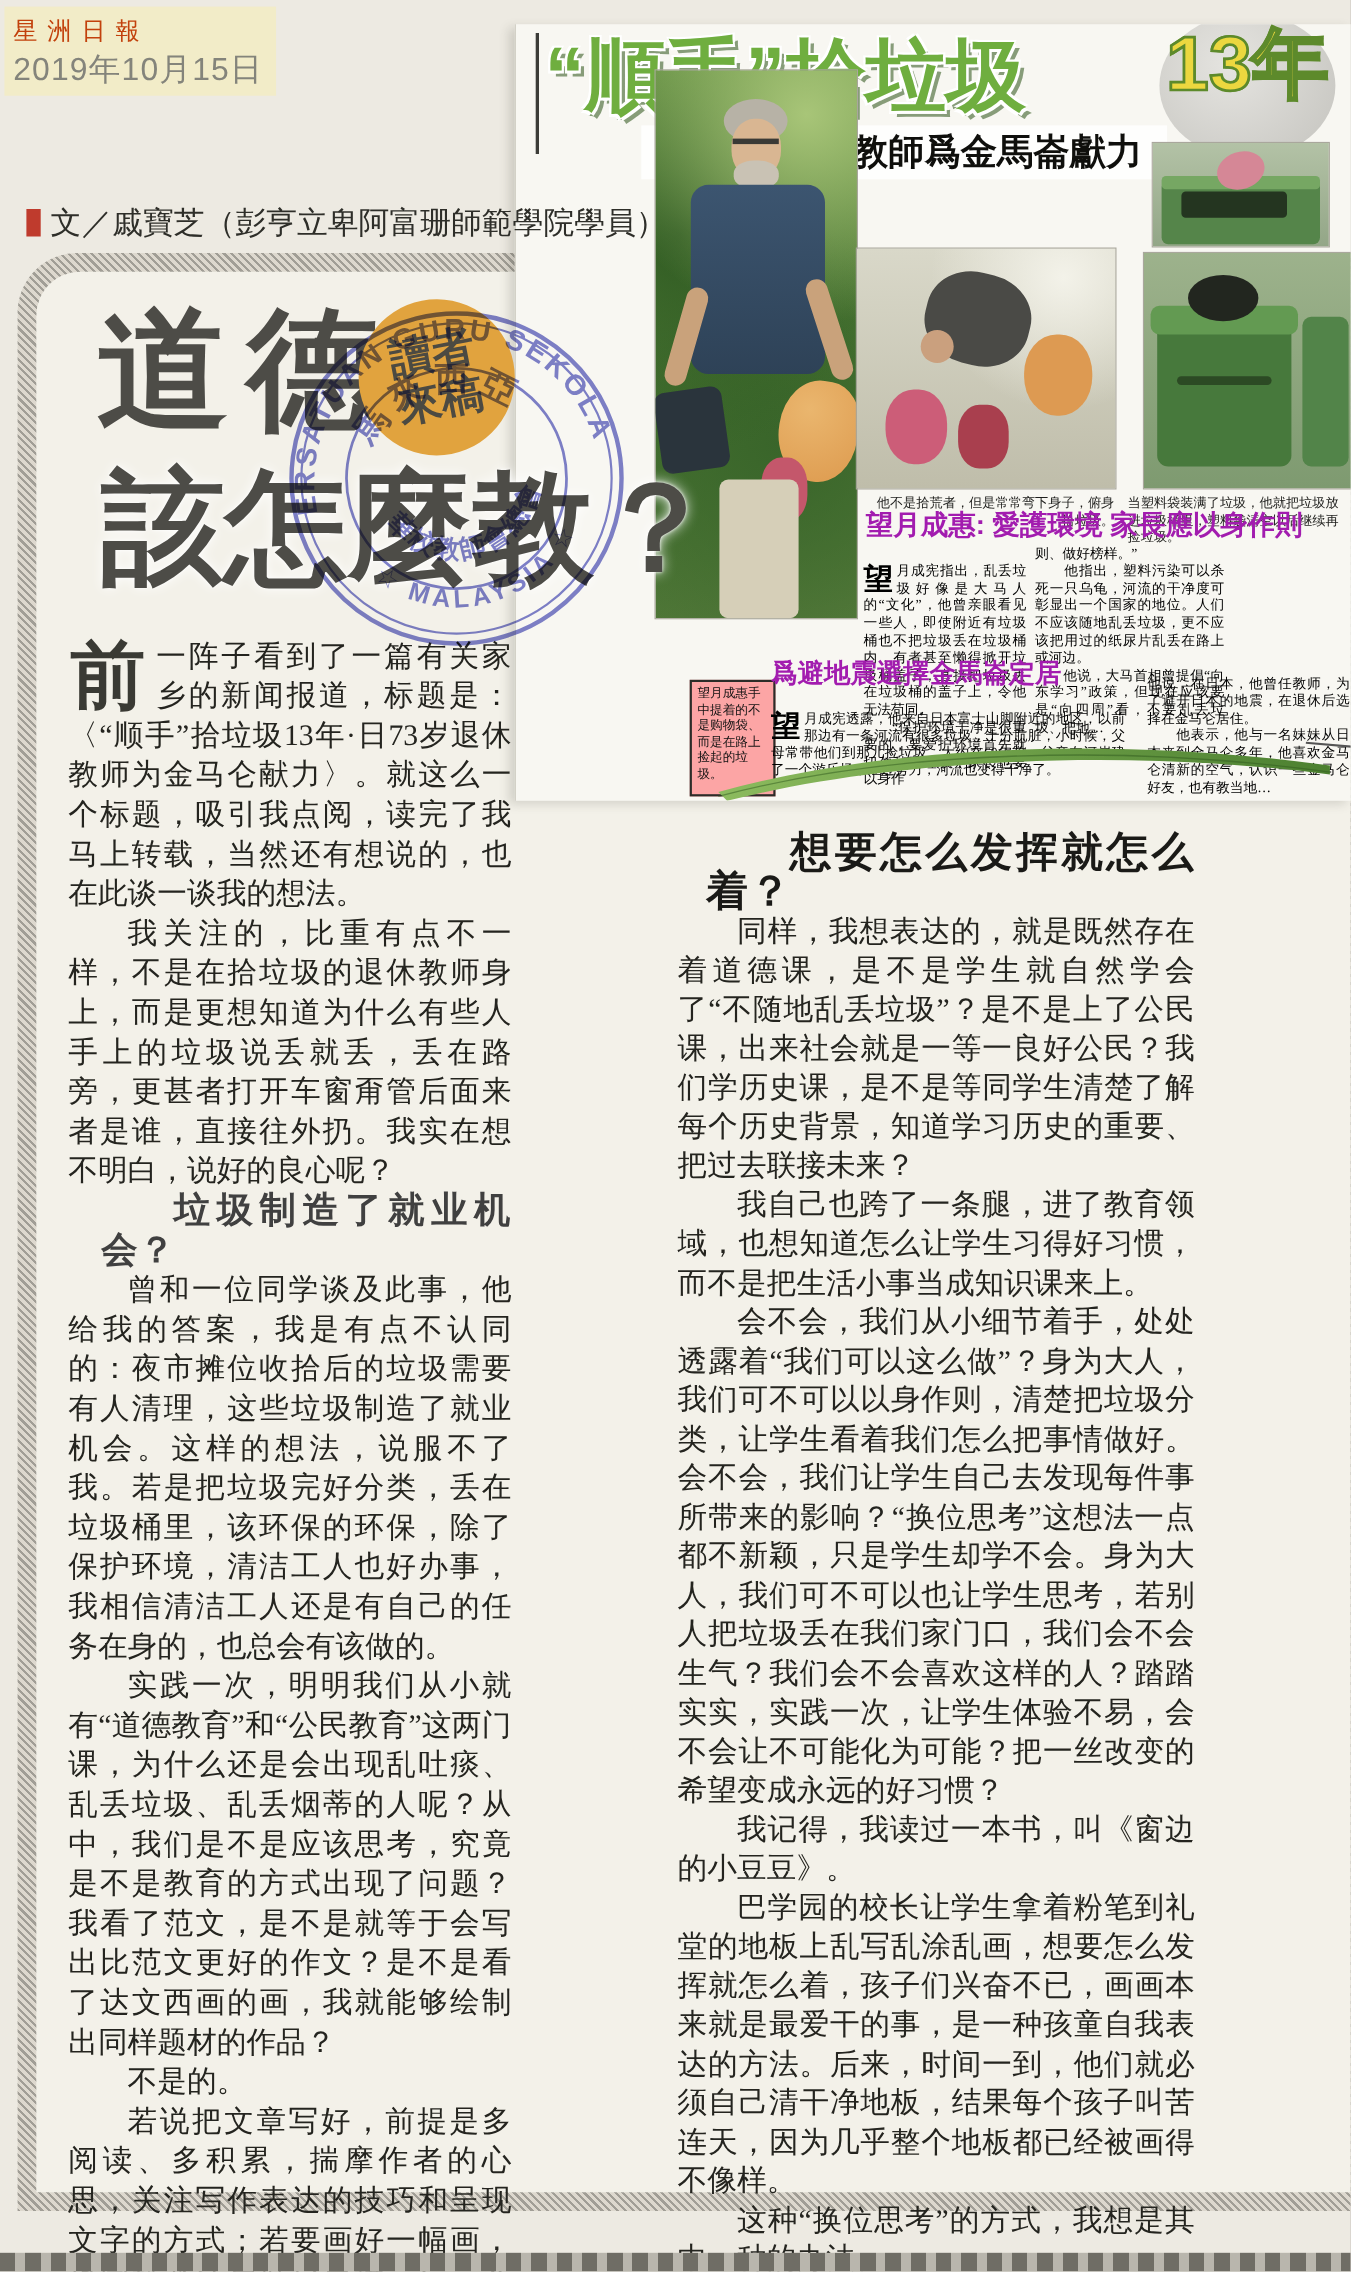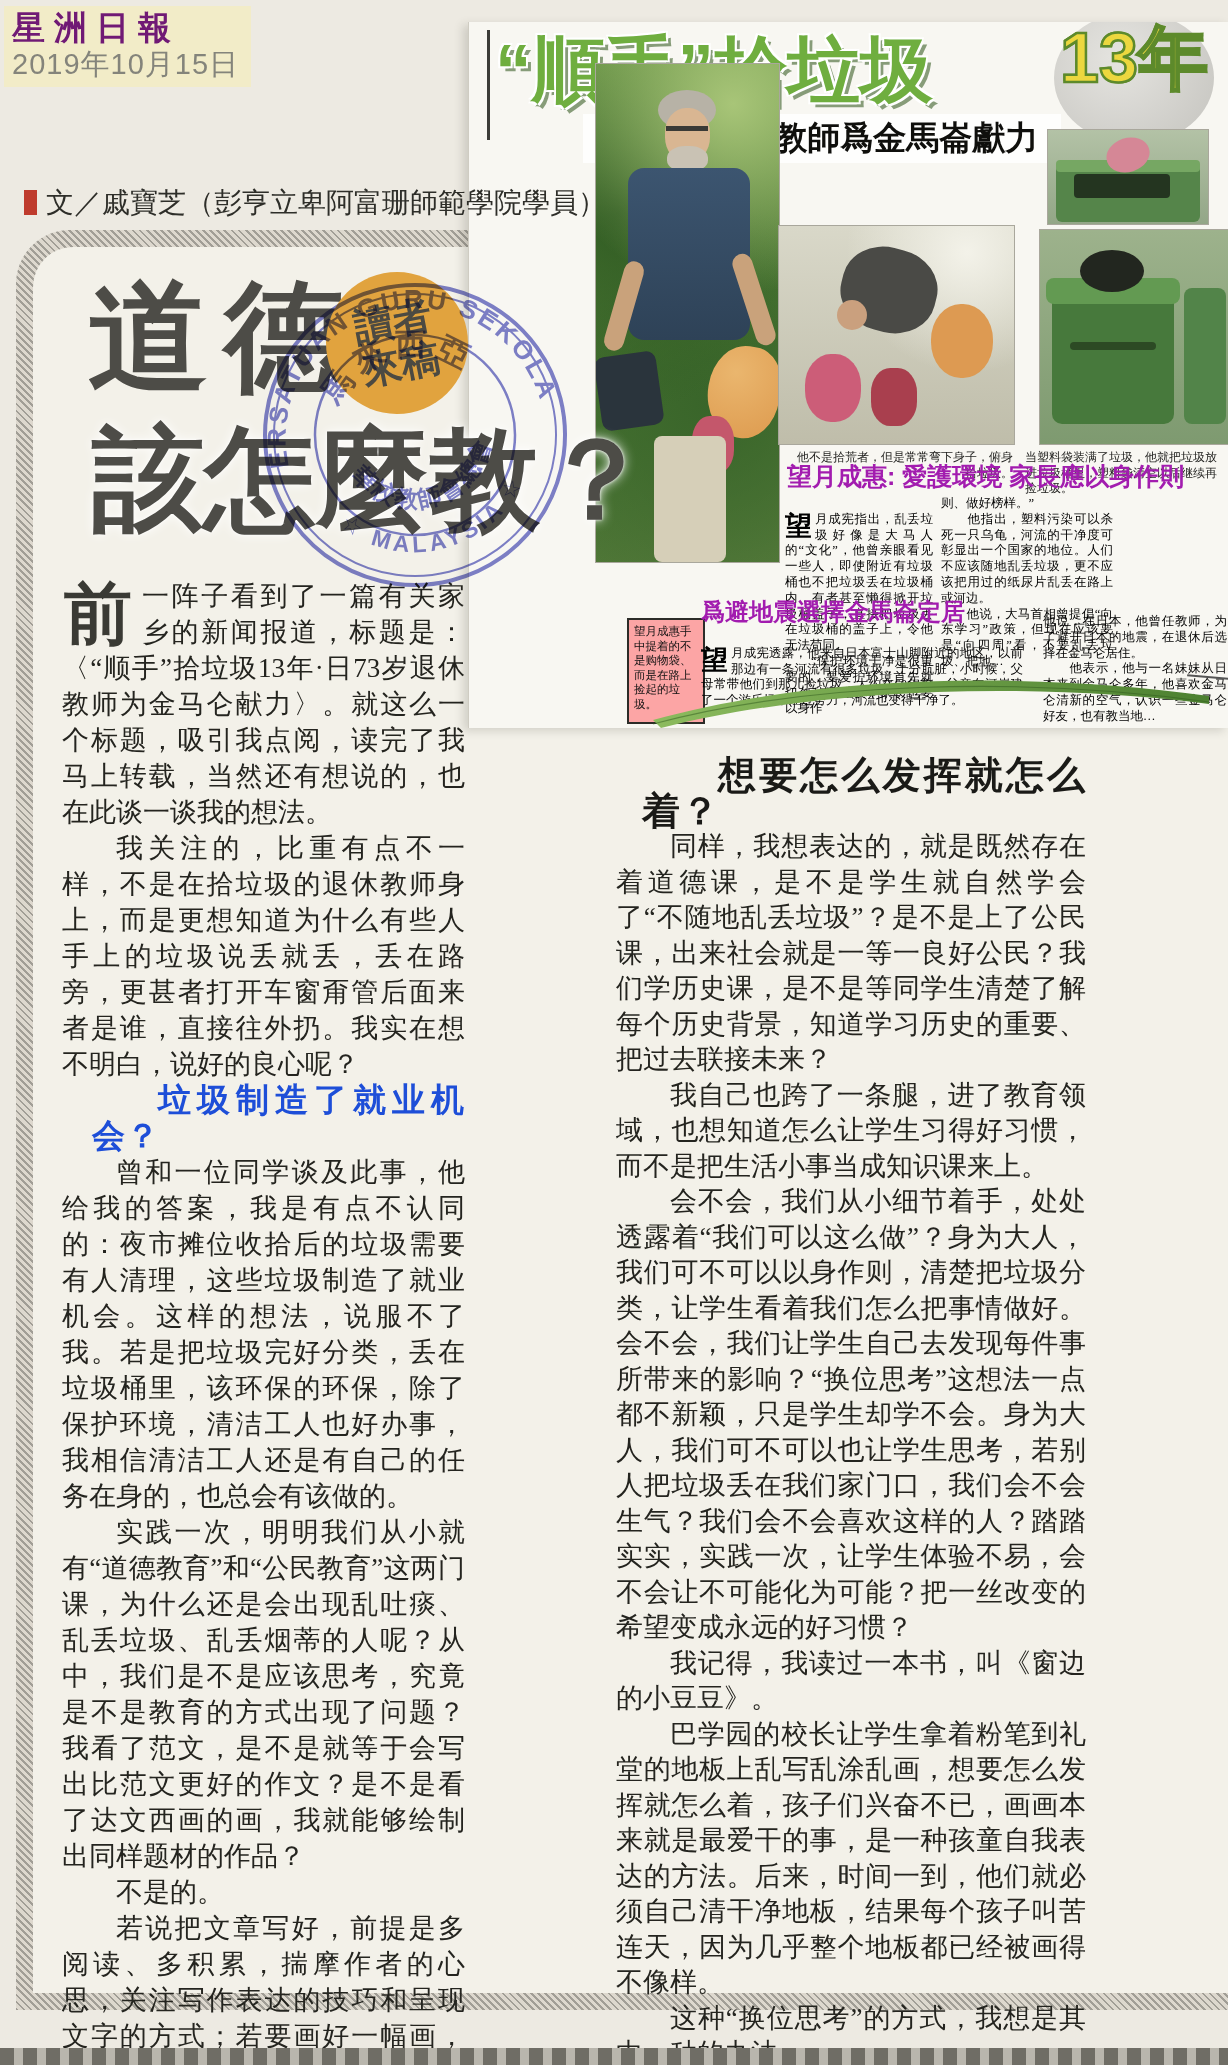--- a/index.html
+++ b/index.html
@@ -3,21 +3,21 @@
 <meta charset="utf-8">
 <style>
   html,body{margin:0;padding:0;background:#b8b5ad;}
   #page{position:relative;width:1228px;height:2065px;margin:0 auto;overflow:hidden;
         background:#edeae2;font-family:"Liberation Serif","DejaVu Serif",serif;color:#24241f;}
   .abs{position:absolute;}
   .sans{font-family:"Liberation Sans","DejaVu Sans",sans-serif;}
 
   
   .masthead{left:4px;top:6px;background:#f2ecc8;padding:3px 12px 6px 8px;z-index:5;}
-  .logo{font-weight:700;font-size:33px;letter-spacing:9px;color:#701a75;line-height:38px;}
+  .logo{font-weight:400;font-size:22px;letter-spacing:9px;color:#c2410c;line-height:38px;}
   .date{font-size:29px;color:#84847b;line-height:34px;letter-spacing:1px;}
 
   
   .byline{left:24px;top:184px;font-size:28px;color:#2e2e29;z-index:15;white-space:nowrap;}
   .byline .bullet{display:inline-block;width:13px;height:25px;background:#bf3b2d;margin-right:9px;vertical-align:-3px;}
 
   
   .box-outer{left:16px;top:230px;width:1212px;height:1780px;box-sizing:border-box;
      padding:17px 0 17px 17px;border-top-left-radius:54px;
      background:repeating-linear-gradient(45deg,#a19e96 0 2px,#ddd8ce 2px 5px);z-index:1;}
@@ -33,21 +33,21 @@
 
   
   .stamp{left:260px;top:280px;transform:rotate(-14deg);opacity:.78;mix-blend-mode:multiply;z-index:40;}
 
   
   .colL{left:62px;top:578px;width:403px;font-size:27px;line-height:36px;text-align:justify;z-index:6;}
   .colR{left:616px;top:758px;width:470px;font-size:27px;line-height:35.5px;text-align:justify;z-index:6;}
   .colL p,.colR p{margin:0;text-indent:2em;}
   .colL p.first{text-indent:0;}
   .dropcap{float:left;font-size:68px;line-height:60px;font-weight:600;margin:6px 10px 0 2px;color:#3a3a34;}
-  .h2L{font-weight:900;font-size:33px;color:#1d4ed8;margin:16px 0 10px 0;padding-left:30px;text-indent:0;letter-spacing:1px;}
+  .h2L{font-weight:900;font-size:33px;color:#404040;margin:16px 0 10px 0;padding-left:30px;text-indent:0;letter-spacing:1px;}
   .h2R{font-weight:900;font-size:38px;color:#1a1a17;margin:0 0 14px 0;padding-left:26px;text-indent:0;letter-spacing:1px;}
 
   
   .clip{left:468px;top:22px;width:760px;height:706px;background:#f8f7f2;z-index:10;overflow:hidden;
         border-left:1px solid #cfccc2;box-shadow:-5px 3px 9px rgba(60,60,50,.18);}
   .clip .vline{left:18px;top:8px;width:3px;height:110px;background:#3c3c38;}
   .clip-hl{left:26px;top:6px;font-size:73px;font-weight:900;color:#6fae3f;line-height:1.15;white-space:nowrap;
     text-shadow:-2px -2px 0 #fff,2px -2px 0 #fff,-2px 2px 0 #fff,2px 2px 0 #fff,5px 5px 0 rgba(42,82,22,.55);}
   .clip-circle{left:585px;top:-10px;width:160px;height:132px;border-radius:50%;
     background:radial-gradient(circle at 40% 35%,#e5e4e0,#c4c3be);display:flex;align-items:flex-start;justify-content:center;}

